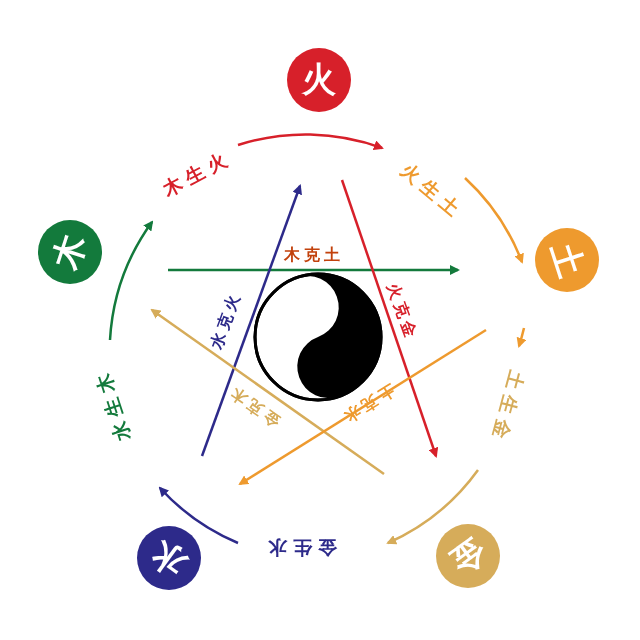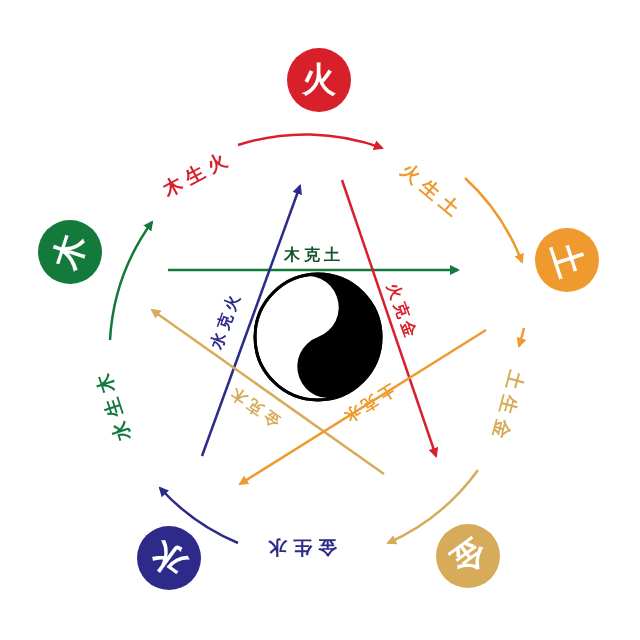--- a/index.html
+++ b/index.html
@@ -73,17 +73,17 @@
 <div class="node" style="left:38px;top:220px;background:#137a3c;">
   <span style="transform:rotate(-72deg);display:inline-block;">木</span>
 </div>
 
 <div class="lbl" style="left:160px;top:164px;color:#d7202a;transform:rotate(-28deg);">木生火</div>
 <div class="lbl" style="left:395px;top:182px;color:#ee9a2e;transform:rotate(40deg);">火生土</div>
 <div class="lbl" style="left:470px;top:398px;color:#d6ac5a;transform:rotate(105deg);">土生金</div>
 <div class="lbl" style="left:262px;top:538px;color:#2d2a8a;transform:rotate(180deg);">金生水</div>
 <div class="lbl" style="left:75px;top:395px;color:#137a3c;transform:rotate(-108deg);">水生木</div>
 
-<div class="klbl" style="left:284px;top:247px;color:#14532d;">木克土</div>
+<div class="klbl" style="left:284px;top:247px;color:#c2410c;">木克土</div>
 <div class="klbl" style="left:196px;top:312px;color:#2d2a8a;transform:rotate(-70deg);">水克火</div>
 <div class="klbl" style="left:372px;top:304px;color:#d7202a;transform:rotate(70deg);">火克金</div>
 <div class="klbl" style="left:224px;top:398px;color:#d6ac5a;transform:rotate(-145deg);">金克木</div>
 <div class="klbl" style="left:338px;top:396px;color:#ee9a2e;transform:rotate(148deg);">土克水</div>
 
 </body></html>

